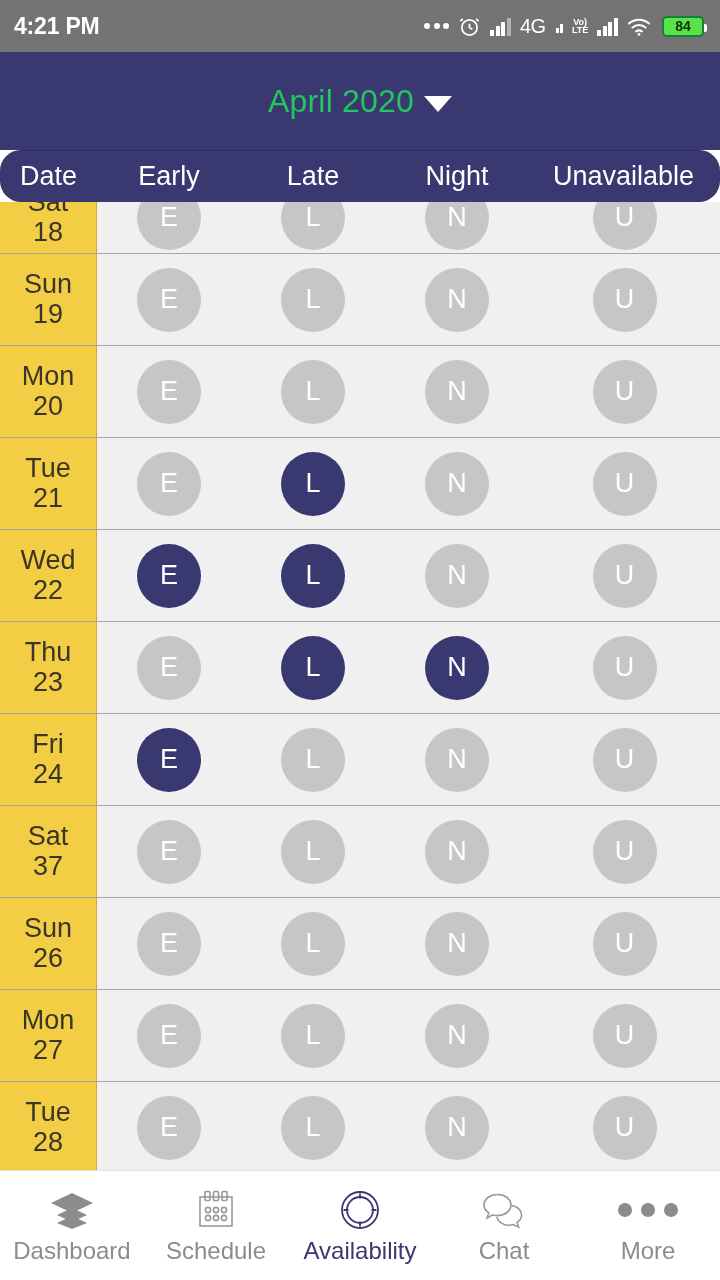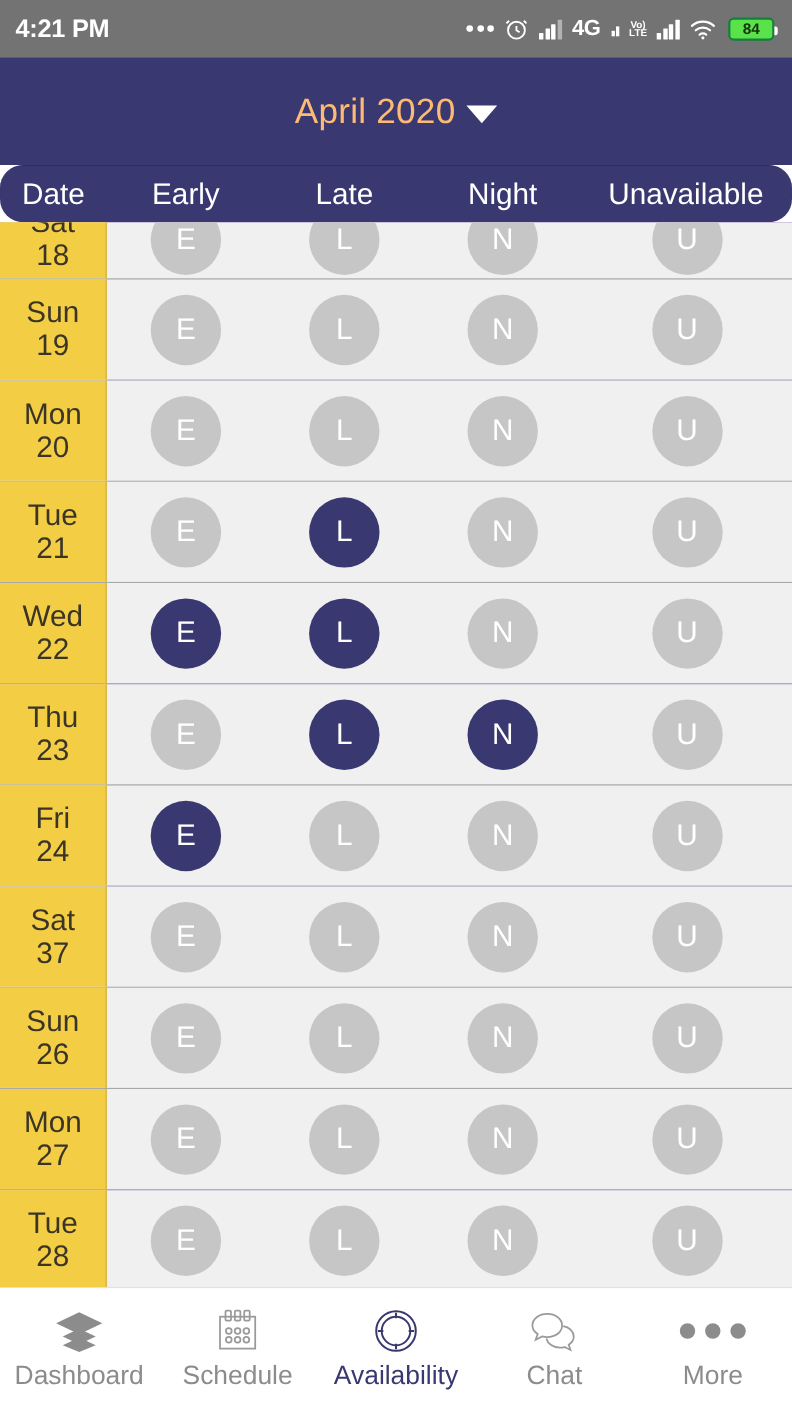--- a/index.html
+++ b/index.html
@@ -22,55 +22,55 @@
   .si { display:flex; align-items:center; }
   .dots3 { display:flex; gap:3.5px; }
   .dots3 i { width:6px; height:6px; border-radius:50%; background:#fff; display:block; }
   .bars { display:flex; align-items:flex-end; gap:1.6px; height:19px; }
   .bars i { width:4px; background:#fff; display:block; border-radius:.5px; }
   .bars i:nth-child(1){height:6px}
   .bars i:nth-child(2){height:10px}
   .bars i:nth-child(3){height:14px}
   .bars i:nth-child(4){height:18px; background:rgba(255,255,255,.45)}
   .bars.full i:nth-child(4){ background:#fff; }
-  .net-4g { font-size:20px; font-weight:bold; letter-spacing:-.5px; }
+  .net-4g { font-size:20px; font-weight:normal; letter-spacing:-.5px; }
   .net-sub { display:flex; align-items:flex-end; gap:1.2px; height:14px; margin-left:1px; }
   .net-sub i { width:3px; background:#fff; display:block; }
   .net-sub i:nth-child(1){height:5px}
   .net-sub i:nth-child(2){height:9px}
   .volte { display:flex; flex-direction:column; line-height:8.5px; font-size:9px; font-weight:bold; text-align:center; }
   .battery {
     border:2px solid #15803d; border-radius:5px; width:42px; height:21px;
     display:flex; align-items:center; justify-content:center; position:relative;
     background:#5ae24a;
   }
   .battery:after { content:""; position:absolute; right:-5px; top:6px; width:3px; height:8px; background:#fff; border-radius:0 2px 2px 0; }
   .battery span { font-size:14px; font-weight:bold; color:#13300d; }
 
   
   .titlebar {
-    flex:0 0 98px; background:#3a3870; color:#fdba74;
+    flex:0 0 98px; background:#3a3870; color:#22c55e;
     display:flex; align-items:center; justify-content:center; gap:10px;
   }
   .titlebar .month { font-size:32px; letter-spacing:.2px; }
   .caret { width:0; height:0; border-left:14px solid transparent; border-right:14px solid transparent; border-top:16px solid #fff; margin-top:6px; }
 
   
   .thead {
     flex:0 0 52px; background:#3a3870; color:#fff; display:flex; align-items:center;
     border-top:1px solid #2f2d5e;
     border-radius:21px;
   }
   .th { font-size:27px; text-align:center; }
   .th.date { width:97px; }
   .th.c    { width:144px; }
   .th.last { width:191px; text-align:center; padding-right:2px; }
 
   
-  .tbody { flex:1 1 auto; overflow:hidden; background:#4c1d95; position:relative; }
+  .tbody { flex:1 1 auto; overflow:hidden; background:#d946ef; position:relative; }
   .row { display:flex; height:92px; background:#f0f0f0; border-bottom:1px solid #a8a8a8; }
   .row.clip-top { height:72px; margin-top:-20px; }
   .datecell {
     width:97px; background:#f3ce45; color:#3b3526;
     display:flex; flex-direction:column; align-items:center; justify-content:center;
     line-height:1.08; border-right:1px solid #cfae35;
   }
   .datecell .dow { font-size:27px; }
   .datecell .dnum { font-size:27px; }
   .slotcell { width:144px; display:flex; align-items:center; justify-content:center; }

